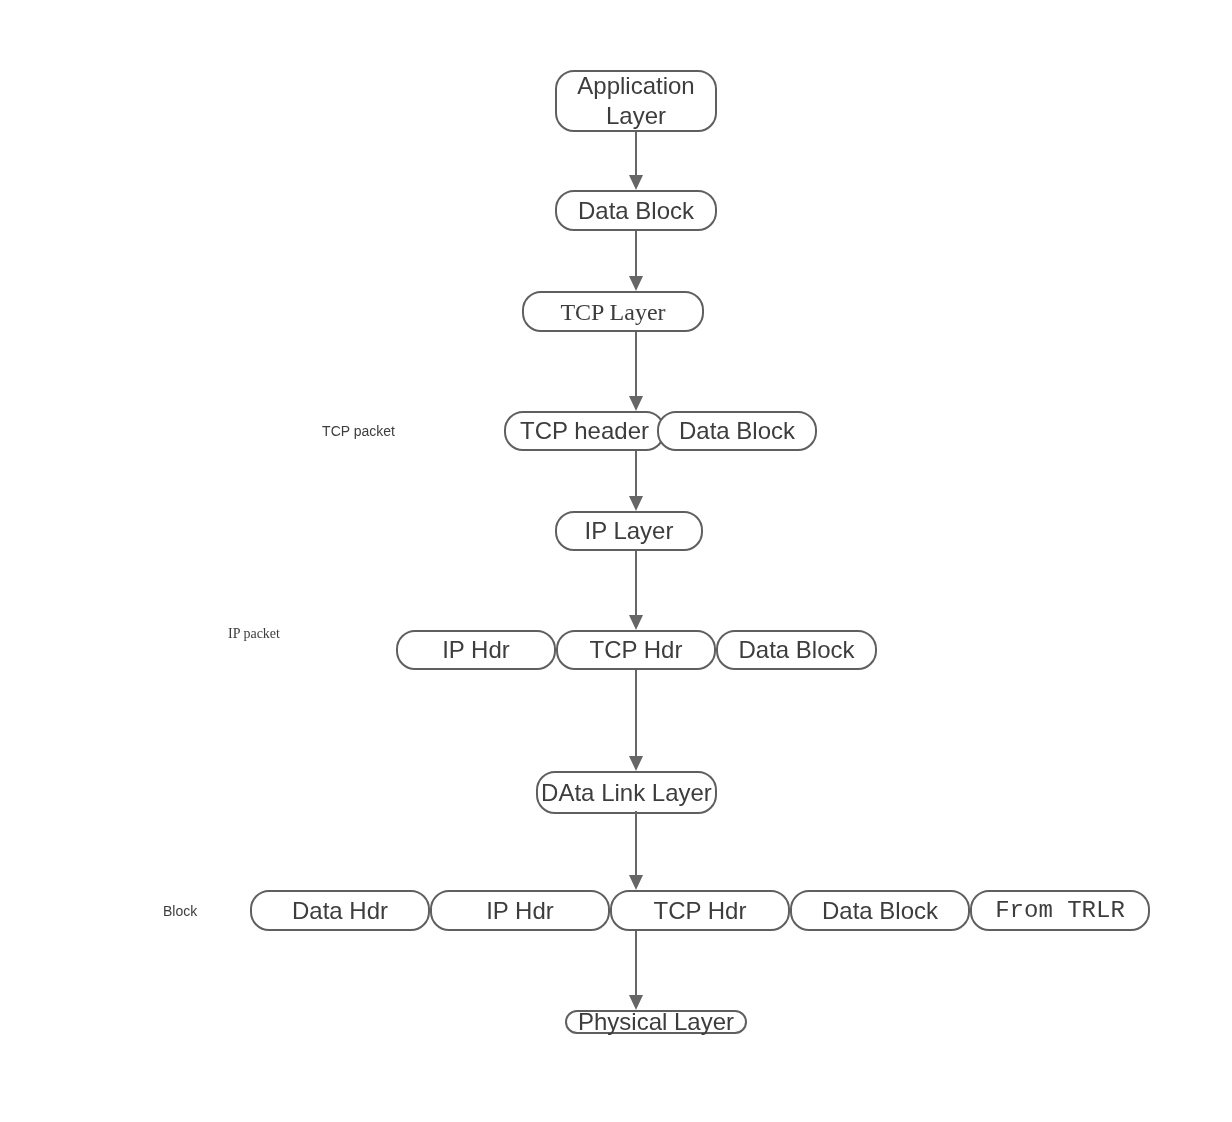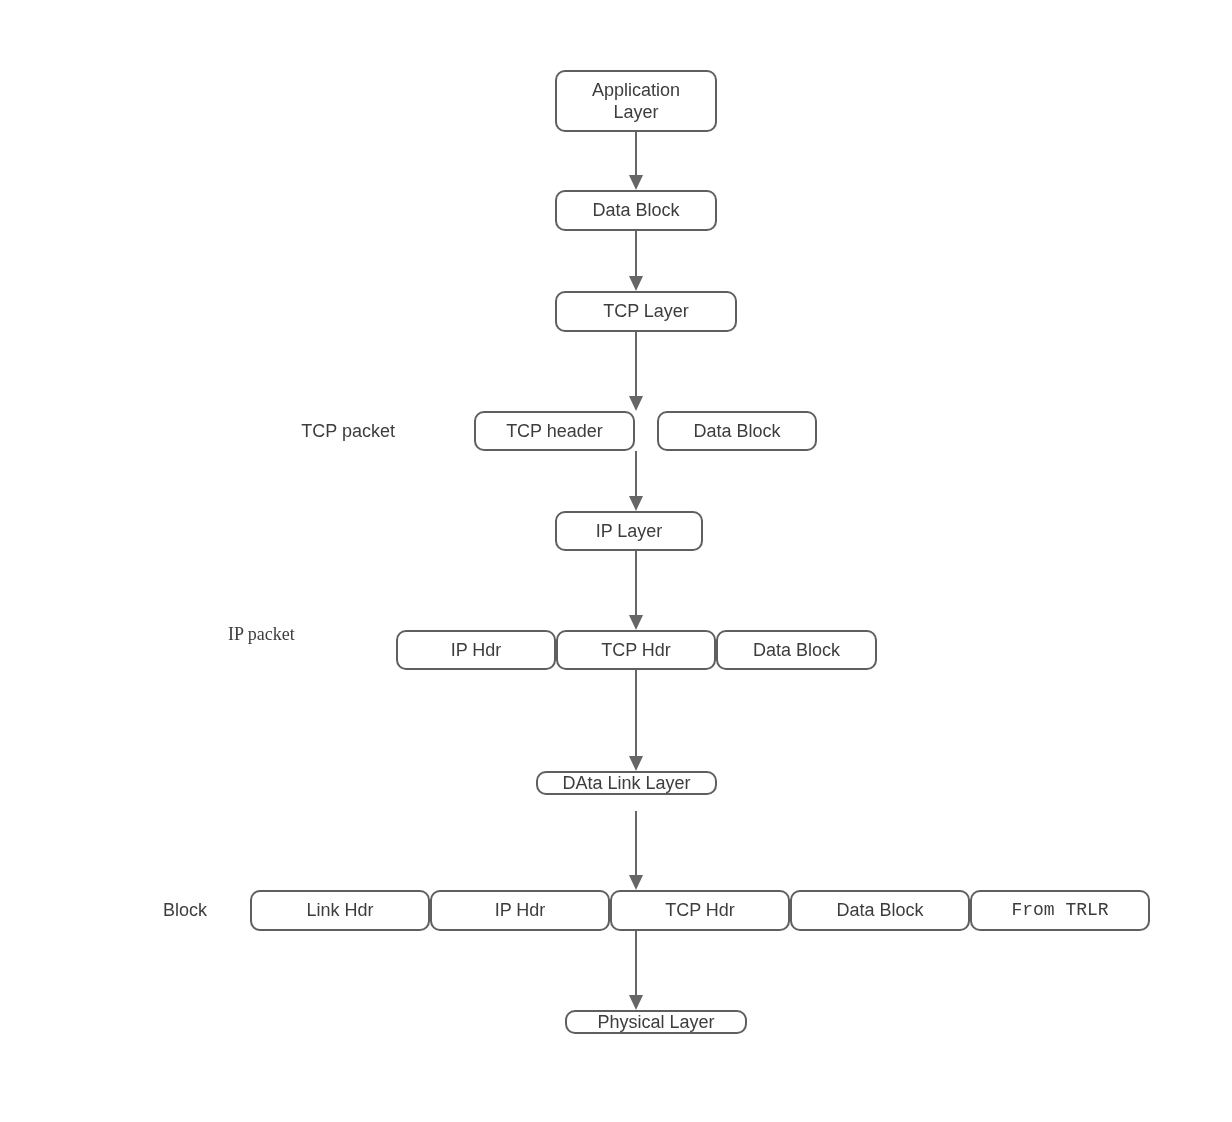--- a/index.html
+++ b/index.html
@@ -16,34 +16,34 @@
     height:1122px;
     background:var(--bg);
     font-family:"Liberation Sans", sans-serif;
     color:var(--text);
     overflow:hidden;
   }
   .node{
     position:absolute;
     background:var(--bg);
     border:2px solid var(--border);
-    border-radius:10px;
+    border-radius:19px;
     display:flex;
     align-items:center;
     justify-content:center;
     text-align:center;
-    font-size:18px;
+    font-size:24px;
     line-height:1.25;
     white-space:pre-line;
   }
   .row-label{
     position:absolute;
     display:flex;
     align-items:center;
-    font-size:18px;
+    font-size:14px;
     white-space:nowrap;
   }
   .row-label.right{justify-content:flex-end;}
   .arrow{
     position:absolute;
     width:16px;
     display:flex;
     flex-direction:column;
     align-items:center;
   }
@@ -72,29 +72,29 @@
     <div class="arrow-head"></div>
   </div>
 
   <div class="node" style="left:555px;top:190px;width:162px;height:41px;">Data Block</div>
 
   <div class="arrow" style="left:628px;top:231px;height:60px;">
     <div class="arrow-line"></div>
     <div class="arrow-head"></div>
   </div>
 
-  <div class="node" style="left:555px;top:291px;width:182px;height:41px;">TCP Layer</div>
+  <div class="node" style="left:522px;top:291px;width:182px;height:41px;font-family:Liberation Serif, serif;">TCP Layer</div>
 
   <div class="arrow" style="left:628px;top:332px;height:79px;">
     <div class="arrow-line"></div>
     <div class="arrow-head"></div>
   </div>
 
   <div class="row-label right" style="left:248px;top:411px;width:147px;height:40px;">TCP packet</div>
-  <div class="node" style="left:474px;top:411px;width:161px;height:40px;">TCP header</div>
+  <div class="node" style="left:504px;top:411px;width:161px;height:40px;">TCP header</div>
   <div class="node" style="left:657px;top:411px;width:160px;height:40px;">Data Block</div>
 
   <div class="arrow" style="left:628px;top:451px;height:60px;">
     <div class="arrow-line"></div>
     <div class="arrow-head"></div>
   </div>
 
   <div class="node" style="left:555px;top:511px;width:148px;height:40px;">IP Layer</div>
 
   <div class="arrow" style="left:628px;top:551px;height:79px;">
@@ -105,29 +105,29 @@
   <div class="row-label" style="left:228px;top:614px;width:90px;height:40px;font-family:Liberation Serif, serif;">IP packet</div>
   <div class="node" style="left:396px;top:630px;width:160px;height:40px;">IP Hdr</div>
   <div class="node" style="left:556px;top:630px;width:160px;height:40px;">TCP Hdr</div>
   <div class="node" style="left:716px;top:630px;width:161px;height:40px;">Data Block</div>
 
   <div class="arrow" style="left:628px;top:670px;height:101px;">
     <div class="arrow-line"></div>
     <div class="arrow-head"></div>
   </div>
 
-  <div class="node" style="left:536px;top:771px;width:181px;height:24px;">DAta Link Layer</div>
+  <div class="node" style="left:536px;top:771px;width:181px;height:43px;">DAta Link Layer</div>
 
   <div class="arrow" style="left:628px;top:811px;height:79px;">
     <div class="arrow-line"></div>
     <div class="arrow-head"></div>
   </div>
 
   <div class="row-label" style="left:163px;top:890px;width:64px;height:41px;">Block</div>
-  <div class="node" style="left:250px;top:890px;width:180px;height:41px;">Link Hdr</div>
+  <div class="node" style="left:250px;top:890px;width:180px;height:41px;">Data Hdr</div>
   <div class="node" style="left:430px;top:890px;width:180px;height:41px;">IP Hdr</div>
   <div class="node" style="left:610px;top:890px;width:180px;height:41px;">TCP Hdr</div>
   <div class="node" style="left:790px;top:890px;width:180px;height:41px;">Data Block</div>
   <div class="node" style="left:970px;top:890px;width:180px;height:41px;font-family:Liberation Mono, monospace;">From TRLR</div>
 
   <div class="arrow" style="left:628px;top:931px;height:79px;">
     <div class="arrow-line"></div>
     <div class="arrow-head"></div>
   </div>
 

